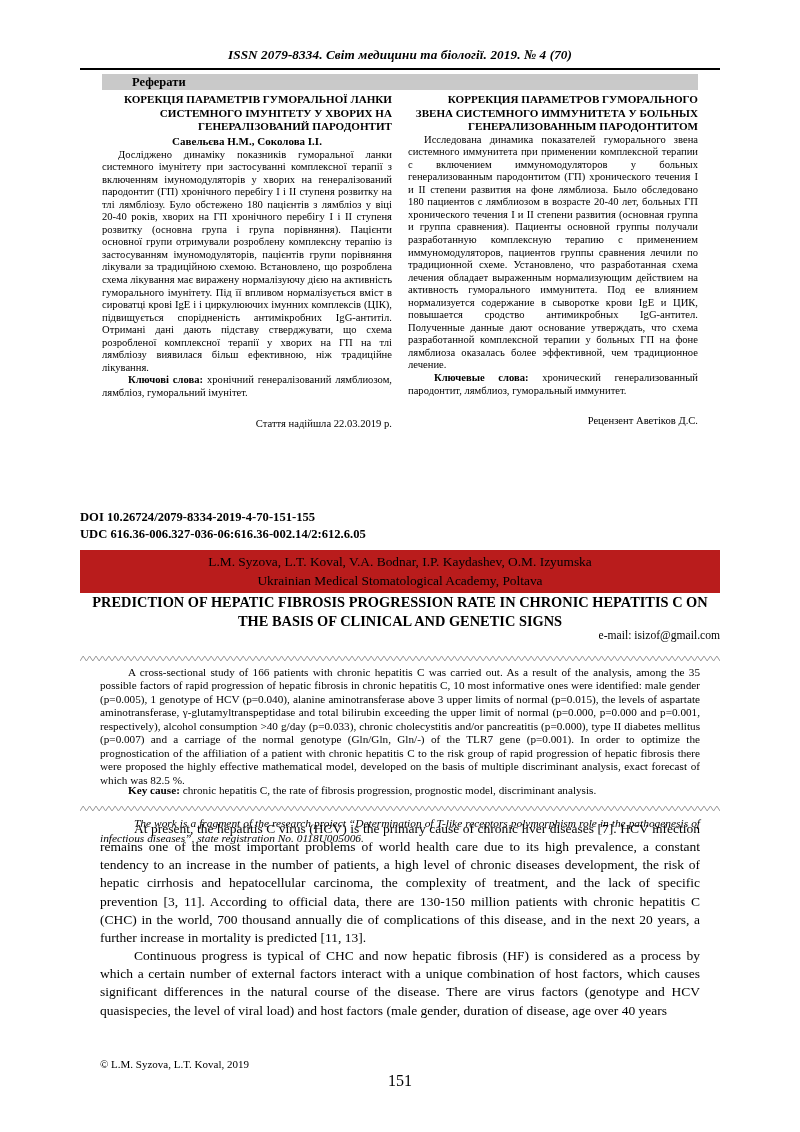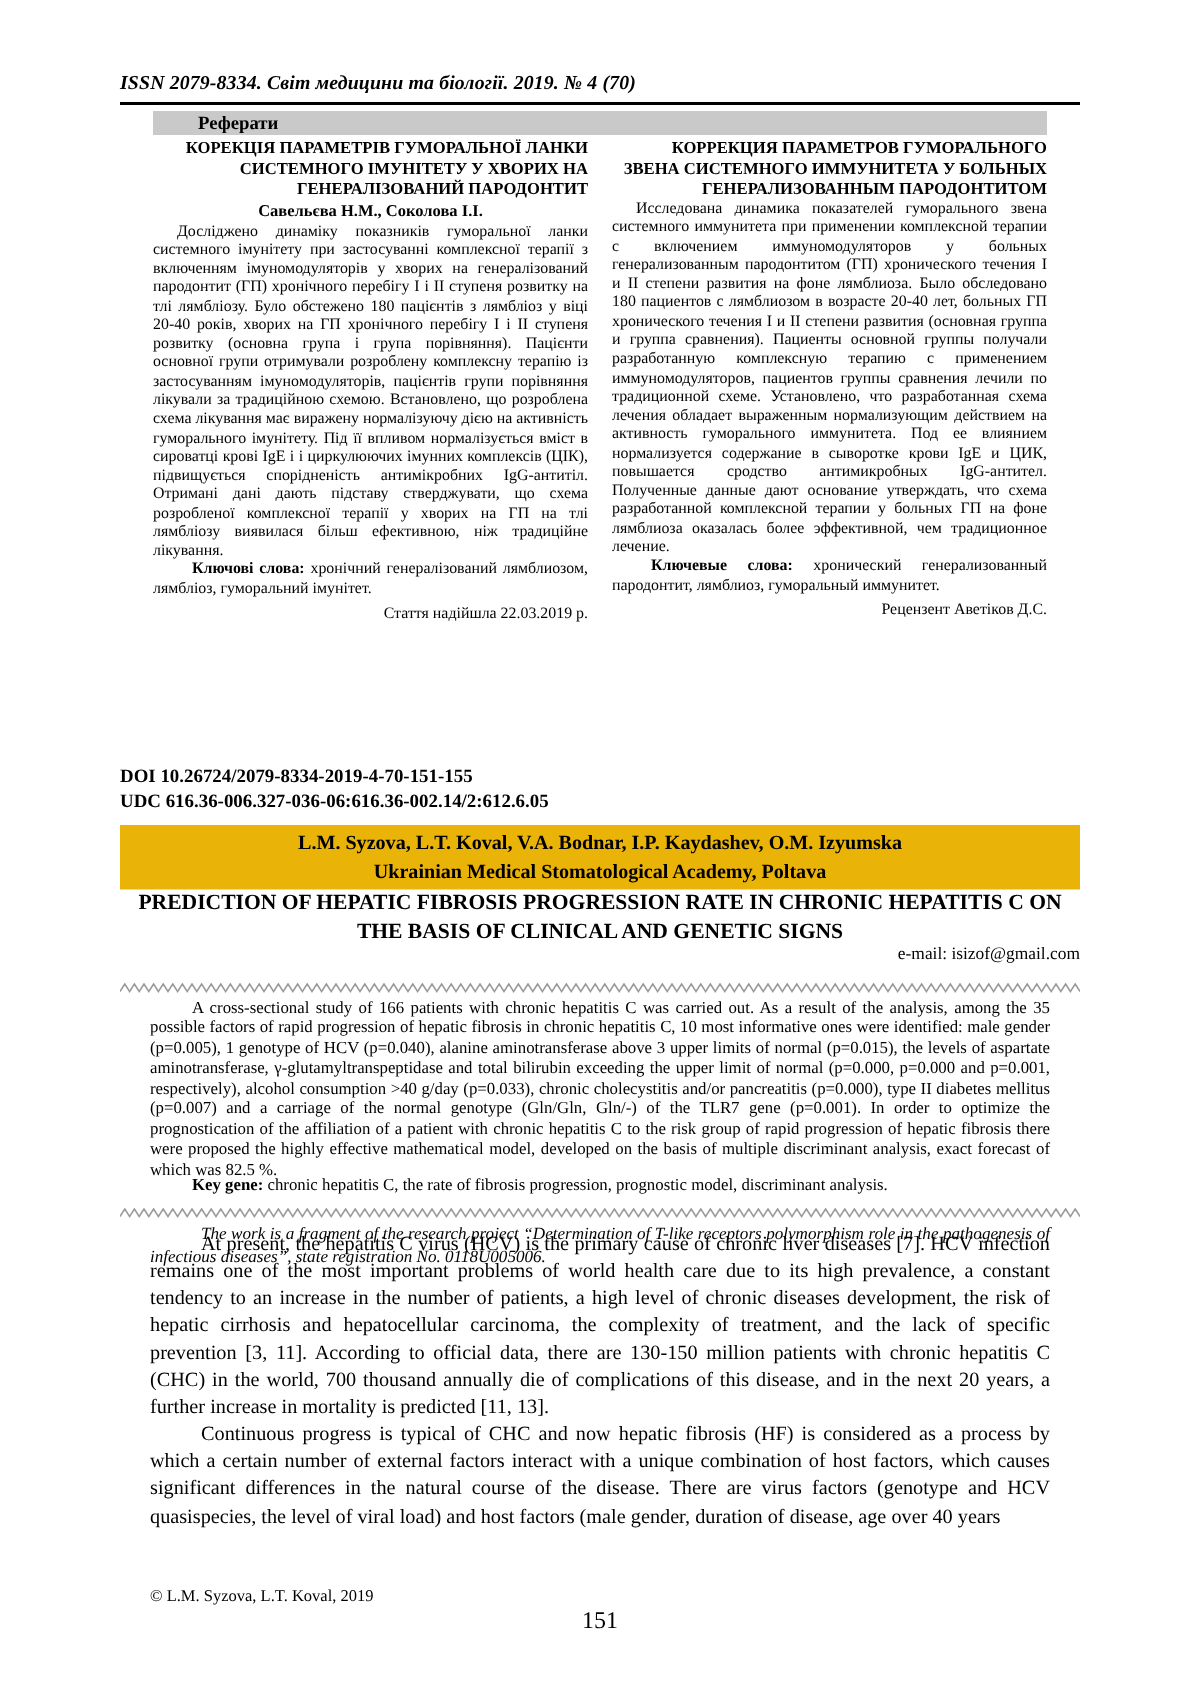--- a/index.html
+++ b/index.html
@@ -22,21 +22,21 @@
     padding: 0;
     box-sizing: border-box;
   }
 
   
   .runhead {
     position: absolute;
     left: 80px;
     top: 47px;
     width: 640px;
-    text-align: left;
+    text-align: center;
     font-style: italic;
     font-weight: bold;
     font-size: 13.2px;
     letter-spacing: 0.1px;
   }
   .runhead-rule {
     position: absolute;
     left: 80px;
     top: 68px;
     width: 640px;
@@ -102,42 +102,42 @@
     text-align: justify;
     text-indent: 26px;
     font-size: 10.6px;
     line-height: 1.185;
     margin-top: 0px;
   }
   .abs-keywords b { font-weight: bold; }
   .abs-foot {
     text-align: right;
     font-size: 10.6px;
-    margin-top: 4px;
+    margin-top: 18px;
   }
 
   
   .doi-block {
     position: absolute;
     left: 80px;
     top: 509px;
     font-weight: bold;
     font-size: 12.6px;
     line-height: 1.32;
   }
 
   
   .authors-banner {
     position: absolute;
     left: 80px;
     top: 550px;
     width: 640px;
-    background: #eab308;
-    text-align: center;
-    font-weight: bold;
+    background: #b91c1c;
+    text-align: center;
+    font-weight: normal;
     font-size: 13.4px;
     line-height: 1.42;
     padding: 2px 0 3px 0;
     box-sizing: border-box;
   }
 
   
   .art-title {
     position: absolute;
     left: 80px;
@@ -279,21 +279,21 @@
   <div class="email-line">e-mail: isizof@gmail.com</div>
 
   <div class="zigzag" style="top:655px;">
     <svg width="640" height="7" viewBox="0 0 640 7" preserveAspectRatio="none" aria-hidden="true">
       <path d="M0 6 L3.2 1 L6.4 6 L9.6 1 L12.8 6 L16 1 L19.2 6 L22.4 1 L25.6 6 L28.8 1 L32 6 L35.2 1 L38.4 6 L41.6 1 L44.8 6 L48 1 L51.2 6 L54.4 1 L57.6 6 L60.8 1 L64 6 L67.2 1 L70.4 6 L73.6 1 L76.8 6 L80 1 L83.2 6 L86.4 1 L89.6 6 L92.8 1 L96 6 L99.2 1 L102.4 6 L105.6 1 L108.8 6 L112 1 L115.2 6 L118.4 1 L121.6 6 L124.8 1 L128 6 L131.2 1 L134.4 6 L137.6 1 L140.8 6 L144 1 L147.2 6 L150.4 1 L153.6 6 L156.8 1 L160 6 L163.2 1 L166.4 6 L169.6 1 L172.8 6 L176 1 L179.2 6 L182.4 1 L185.6 6 L188.8 1 L192 6 L195.2 1 L198.4 6 L201.6 1 L204.8 6 L208 1 L211.2 6 L214.4 1 L217.6 6 L220.8 1 L224 6 L227.2 1 L230.4 6 L233.6 1 L236.8 6 L240 1 L243.2 6 L246.4 1 L249.6 6 L252.8 1 L256 6 L259.2 1 L262.4 6 L265.6 1 L268.8 6 L272 1 L275.2 6 L278.4 1 L281.6 6 L284.8 1 L288 6 L291.2 1 L294.4 6 L297.6 1 L300.8 6 L304 1 L307.2 6 L310.4 1 L313.6 6 L316.8 1 L320 6 L323.2 1 L326.4 6 L329.6 1 L332.8 6 L336 1 L339.2 6 L342.4 1 L345.6 6 L348.8 1 L352 6 L355.2 1 L358.4 6 L361.6 1 L364.8 6 L368 1 L371.2 6 L374.4 1 L377.6 6 L380.8 1 L384 6 L387.2 1 L390.4 6 L393.6 1 L396.8 6 L400 1 L403.2 6 L406.4 1 L409.6 6 L412.8 1 L416 6 L419.2 1 L422.4 6 L425.6 1 L428.8 6 L432 1 L435.2 6 L438.4 1 L441.6 6 L444.8 1 L448 6 L451.2 1 L454.4 6 L457.6 1 L460.8 6 L464 1 L467.2 6 L470.4 1 L473.6 6 L476.8 1 L480 6 L483.2 1 L486.4 6 L489.6 1 L492.8 6 L496 1 L499.2 6 L502.4 1 L505.6 6 L508.8 1 L512 6 L515.2 1 L518.4 6 L521.6 1 L524.8 6 L528 1 L531.2 6 L534.4 1 L537.6 6 L540.8 1 L544 6 L547.2 1 L550.4 6 L553.6 1 L556.8 6 L560 1 L563.2 6 L566.4 1 L569.6 6 L572.8 1 L576 6 L579.2 1 L582.4 6 L585.6 1 L588.8 6 L592 1 L595.2 6 L598.4 1 L601.6 6 L604.8 1 L608 6 L611.2 1 L614.4 6 L617.6 1 L620.8 6 L624 1 L627.2 6 L630.4 1 L633.6 6 L636.8 1 L640 6" fill="none" stroke="#9a9a9a" stroke-width="1"></path>
     </svg>
   </div>
 
   <div class="en-abstract">A cross-sectional study of 166 patients with chronic hepatitis C was carried out. As a result of the analysis, among the 35 possible factors of rapid progression of hepatic fibrosis in chronic hepatitis C, 10 most informative ones were identified: male gender (p=0.005), 1 genotype of HCV (p=0.040), alanine aminotransferase above 3 upper limits of normal (p=0.015), the levels of aspartate aminotransferase, γ-glutamyltranspeptidase and total bilirubin exceeding the upper limit of normal (p=0.000, p=0.000 and p=0.001, respectively), alcohol consumption &gt;40 g/day (p=0.033), chronic cholecystitis and/or pancreatitis (p=0.000), type II diabetes mellitus (p=0.007) and a carriage of the normal genotype (Gln/Gln, Gln/-) of the TLR7 gene (p=0.001). In order to optimize the prognostication of the affiliation of a patient with chronic hepatitis C to the risk group of rapid progression of hepatic fibrosis there were proposed the highly effective mathematical model, developed on the basis of multiple discriminant analysis, exact forecast of which was 82.5 %.</div>
 
-  <div class="en-keywords"><b>Key gene:</b> <span>chronic hepatitis C, the rate of fibrosis progression, prognostic model, discriminant analysis.</span></div>
+  <div class="en-keywords"><b>Key cause:</b> <span>chronic hepatitis C, the rate of fibrosis progression, prognostic model, discriminant analysis.</span></div>
 
   <div class="zigzag" style="top:805px;">
     <svg width="640" height="7" viewBox="0 0 640 7" preserveAspectRatio="none" aria-hidden="true">
       <path d="M0 6 L3.2 1 L6.4 6 L9.6 1 L12.8 6 L16 1 L19.2 6 L22.4 1 L25.6 6 L28.8 1 L32 6 L35.2 1 L38.4 6 L41.6 1 L44.8 6 L48 1 L51.2 6 L54.4 1 L57.6 6 L60.8 1 L64 6 L67.2 1 L70.4 6 L73.6 1 L76.8 6 L80 1 L83.2 6 L86.4 1 L89.6 6 L92.8 1 L96 6 L99.2 1 L102.4 6 L105.6 1 L108.8 6 L112 1 L115.2 6 L118.4 1 L121.6 6 L124.8 1 L128 6 L131.2 1 L134.4 6 L137.6 1 L140.8 6 L144 1 L147.2 6 L150.4 1 L153.6 6 L156.8 1 L160 6 L163.2 1 L166.4 6 L169.6 1 L172.8 6 L176 1 L179.2 6 L182.4 1 L185.6 6 L188.8 1 L192 6 L195.2 1 L198.4 6 L201.6 1 L204.8 6 L208 1 L211.2 6 L214.4 1 L217.6 6 L220.8 1 L224 6 L227.2 1 L230.4 6 L233.6 1 L236.8 6 L240 1 L243.2 6 L246.4 1 L249.6 6 L252.8 1 L256 6 L259.2 1 L262.4 6 L265.6 1 L268.8 6 L272 1 L275.2 6 L278.4 1 L281.6 6 L284.8 1 L288 6 L291.2 1 L294.4 6 L297.6 1 L300.8 6 L304 1 L307.2 6 L310.4 1 L313.6 6 L316.8 1 L320 6 L323.2 1 L326.4 6 L329.6 1 L332.8 6 L336 1 L339.2 6 L342.4 1 L345.6 6 L348.8 1 L352 6 L355.2 1 L358.4 6 L361.6 1 L364.8 6 L368 1 L371.2 6 L374.4 1 L377.6 6 L380.8 1 L384 6 L387.2 1 L390.4 6 L393.6 1 L396.8 6 L400 1 L403.2 6 L406.4 1 L409.6 6 L412.8 1 L416 6 L419.2 1 L422.4 6 L425.6 1 L428.8 6 L432 1 L435.2 6 L438.4 1 L441.6 6 L444.8 1 L448 6 L451.2 1 L454.4 6 L457.6 1 L460.8 6 L464 1 L467.2 6 L470.4 1 L473.6 6 L476.8 1 L480 6 L483.2 1 L486.4 6 L489.6 1 L492.8 6 L496 1 L499.2 6 L502.4 1 L505.6 6 L508.8 1 L512 6 L515.2 1 L518.4 6 L521.6 1 L524.8 6 L528 1 L531.2 6 L534.4 1 L537.6 6 L540.8 1 L544 6 L547.2 1 L550.4 6 L553.6 1 L556.8 6 L560 1 L563.2 6 L566.4 1 L569.6 6 L572.8 1 L576 6 L579.2 1 L582.4 6 L585.6 1 L588.8 6 L592 1 L595.2 6 L598.4 1 L601.6 6 L604.8 1 L608 6 L611.2 1 L614.4 6 L617.6 1 L620.8 6 L624 1 L627.2 6 L630.4 1 L633.6 6 L636.8 1 L640 6" fill="none" stroke="#9a9a9a" stroke-width="1"></path>
     </svg>
   </div>
 
   <div class="fund-note">The work is a fragment of the research project “Determination of T-like receptors polymorphism role in the pathogenesis of infectious diseases”, state registration No. 0118U005006.</div>
 
   <div class="body-text">

